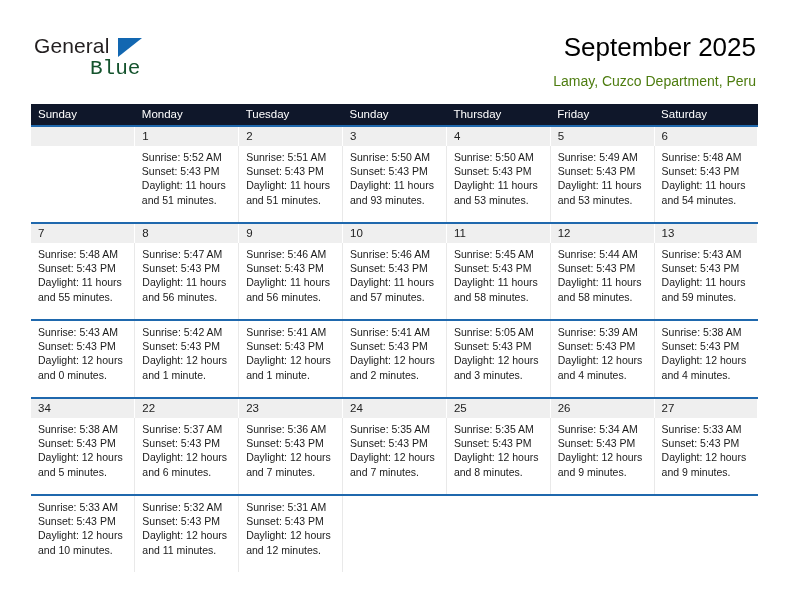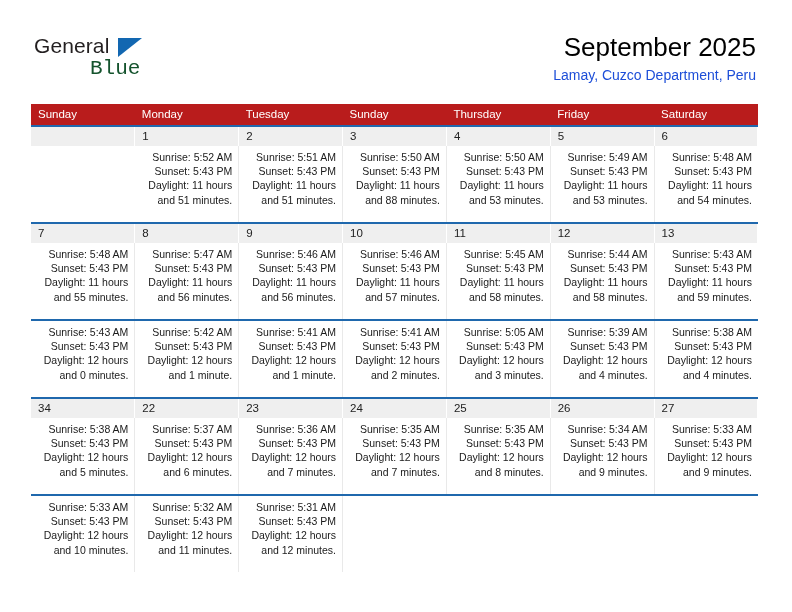--- a/index.html
+++ b/index.html
@@ -72,39 +72,39 @@
   }
   .cal-title {
     font-size: 26px;
     font-weight: normal;
     color: #000000;
     line-height: 32px;
     white-space: nowrap;
   }
   .cal-subtitle {
     font-size: 14px;
-    color: #1d4ed8;
+    color: #4d7c0f;
     line-height: 20px;
-    margin-top: 2px;
+    margin-top: 8px;
     white-space: nowrap;
   }
 
   
   .calendar {
     position: absolute;
     left: 31px;
     top: 104px;
     width: 727px;
     border-collapse: collapse;
     table-layout: fixed;
   }
   .calendar col { width: 103.85px; }
 
   .calendar thead th {
-    background: #b91c1c;
+    background: #0f172a;
     color: #ffffff;
     font-size: 11.5px;
     font-weight: normal;
     text-align: left;
     padding: 4px 0 5px 7px;
     height: 12px;
     border: none;
   }
 
   .week-sep td {
@@ -129,21 +129,20 @@
 
   .detail-row td {
     background: #ffffff;
     font-size: 10.5px;
     color: #1a1a1a;
     padding: 4px 6px 10px 7px;
     vertical-align: top;
     line-height: 14.2px;
     height: 62px;
     border-right: 1px solid #e9e9e9;
-    text-align: right;
   }
   .detail-row td.last-col { border-right: none; }
   .detail-row td.empty { background: #ffffff; border-right: none; }
   .detail-line { display: block; white-space: nowrap; }
 </style>
 </head>
 <body>
 
 <div class="page">
 
@@ -207,21 +206,21 @@
           <td>
             <span class="detail-line">Sunrise: 5:51 AM</span>
             <span class="detail-line">Sunset: 5:43 PM</span>
             <span class="detail-line">Daylight: 11 hours</span>
             <span class="detail-line">and 51 minutes.</span>
           </td>
           <td>
             <span class="detail-line">Sunrise: 5:50 AM</span>
             <span class="detail-line">Sunset: 5:43 PM</span>
             <span class="detail-line">Daylight: 11 hours</span>
-            <span class="detail-line">and 88 minutes.</span>
+            <span class="detail-line">and 93 minutes.</span>
           </td>
           <td>
             <span class="detail-line">Sunrise: 5:50 AM</span>
             <span class="detail-line">Sunset: 5:43 PM</span>
             <span class="detail-line">Daylight: 11 hours</span>
             <span class="detail-line">and 53 minutes.</span>
           </td>
           <td>
             <span class="detail-line">Sunrise: 5:49 AM</span>
             <span class="detail-line">Sunset: 5:43 PM</span>

